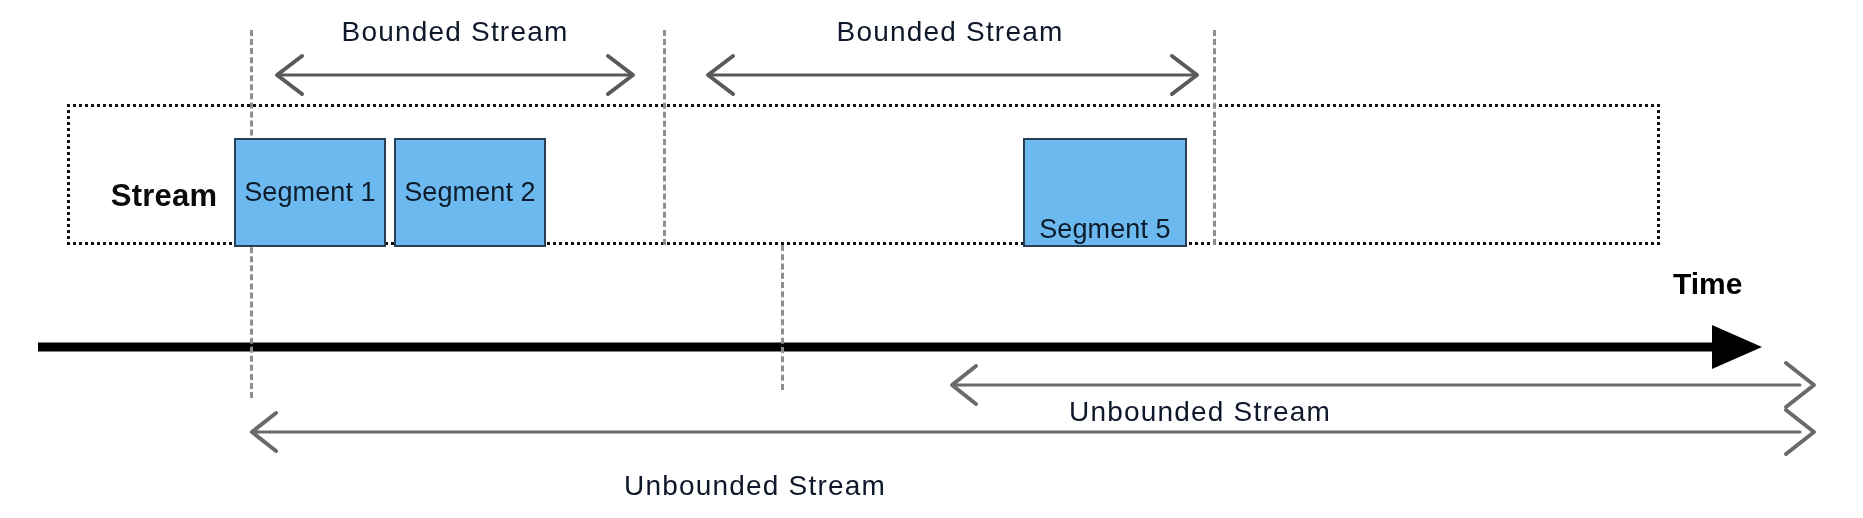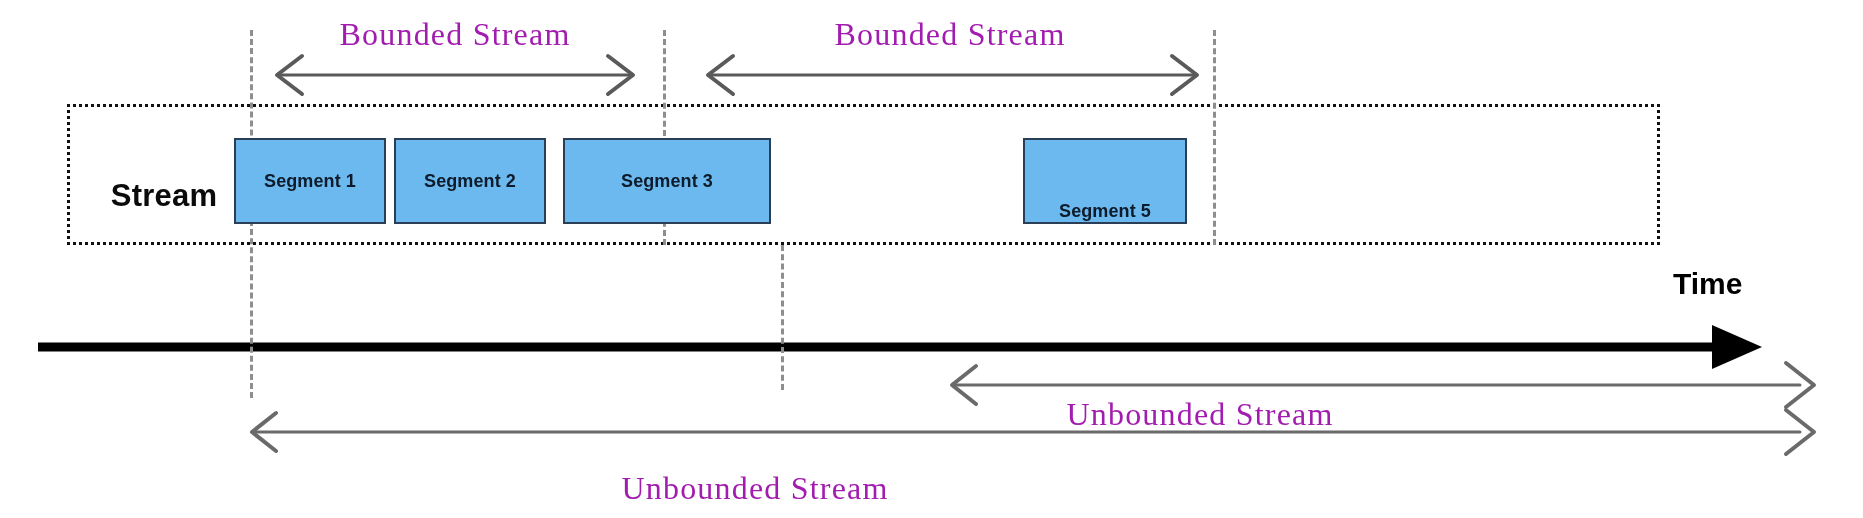--- a/index.html
+++ b/index.html
@@ -47,45 +47,45 @@
     font-size: 31px;
     font-weight: bold;
     color: #0b0b0b;
     letter-spacing: 0.2px;
     white-space: nowrap;
   }
   
   .segment {
     position: absolute;
     top: 138px;
-    height: 86px;
+    height: 109px;
     background: #6CB9EF;
     border: 2px solid #2a3f55;
     box-sizing: border-box;
     display: flex;
     align-items: center;
     justify-content: center;
     color: #0d1b2a;
-    font-size: 18px;
-    font-weight: 700;
+    font-size: 27px;
+    font-weight: 400;
     letter-spacing: 0.1px;
     white-space: nowrap;
   }
   
   .vdash {
     position: absolute;
     width: 0;
     border-left: 3px dashed #8e8e8e;
   }
   
   .hand-label {
     position: absolute;
-    color: #a21caf;
-    font-family: Liberation Serif, serif;
-    font-size: 32px;
+    color: #0f172a;
+    font-family: Liberation Sans, sans-serif;
+    font-size: 28px;
     letter-spacing: 1.2px;
     white-space: nowrap;
     text-align: center;
   }
   .time-label {
     position: absolute;
     font-size: 30px;
     font-weight: bold;
     color: #000000;
     white-space: nowrap;
@@ -142,23 +142,20 @@
   <div class="vdash" style="left:663px; top:30px; height:215px;"></div>
   <div class="vdash" style="left:781px; top:245px; height:145px;"></div>
   <div class="vdash" style="left:1213px; top:30px; height:215px;"></div>
 
   <div class="segment" style="left:234px; width:152px;">
     <span>Segment 1</span>
   </div>
   <div class="segment" style="left:394px; width:152px;">
     <span>Segment 2</span>
   </div>
-  <div class="segment" style="left:563px; width:208px;">
-    <span>Segment 3</span>
-  </div>
   <div class="segment" style="left:1023px; width:164px;align-items:flex-end;">
     <span>Segment 5</span>
   </div>
 
   <div class="hand-label" style="left:275px; top:16px; width:360px;">Bounded Stream</div>
   <div class="hand-label" style="left:770px; top:16px; width:360px;">Bounded Stream</div>
 
   <div class="time-label" style="left:1673px; top:255px;">Time</div>
 
   <div class="hand-label" style="left:1000px; top:396px; width:400px;">Unbounded Stream</div>

